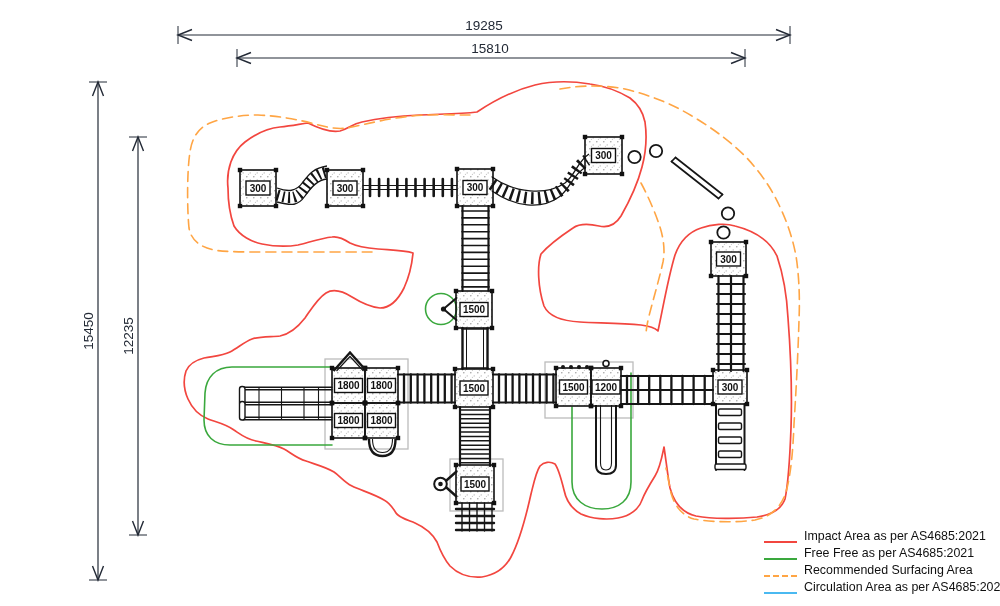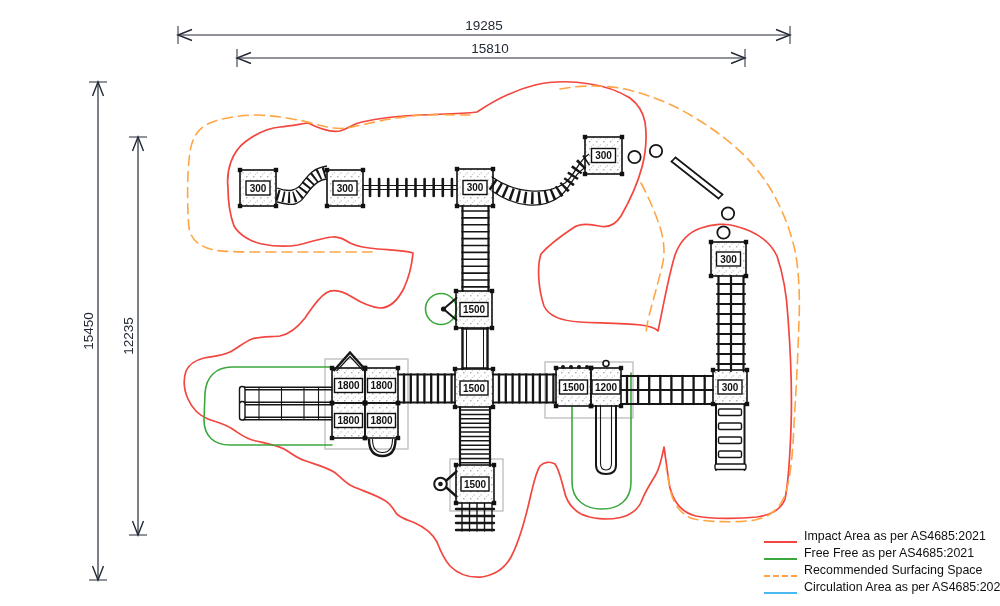--- a/index.html
+++ b/index.html
@@ -456,20 +456,20 @@
       <div class="lrow">
         <span class="lline" style="border-top-color: rgb(242, 70, 63); border-top-style: solid;"></span>
         <span class="ltext">Impact Area as per AS4685:2021</span>
       </div>
       <div class="lrow">
         <span class="lline" style="border-top-color: rgb(58, 168, 61); border-top-style: solid;"></span>
         <span class="ltext">Free Free as per AS4685:2021</span>
       </div>
       <div class="lrow">
         <span class="lline" style="border-top-color: rgb(255, 165, 68); border-top-style: dashed;"></span>
-        <span class="ltext">Recommended Surfacing Space</span>
+        <span class="ltext">Recommended Surfacing Area</span>
       </div>
       <div class="lrow">
         <span class="lline" style="border-top-color: rgb(74, 185, 241); border-top-style: solid;"></span>
         <span class="ltext">Circulation Area as per AS4685:2021</span>
       </div>
     </div>
 </div>
 
 </body></html>

